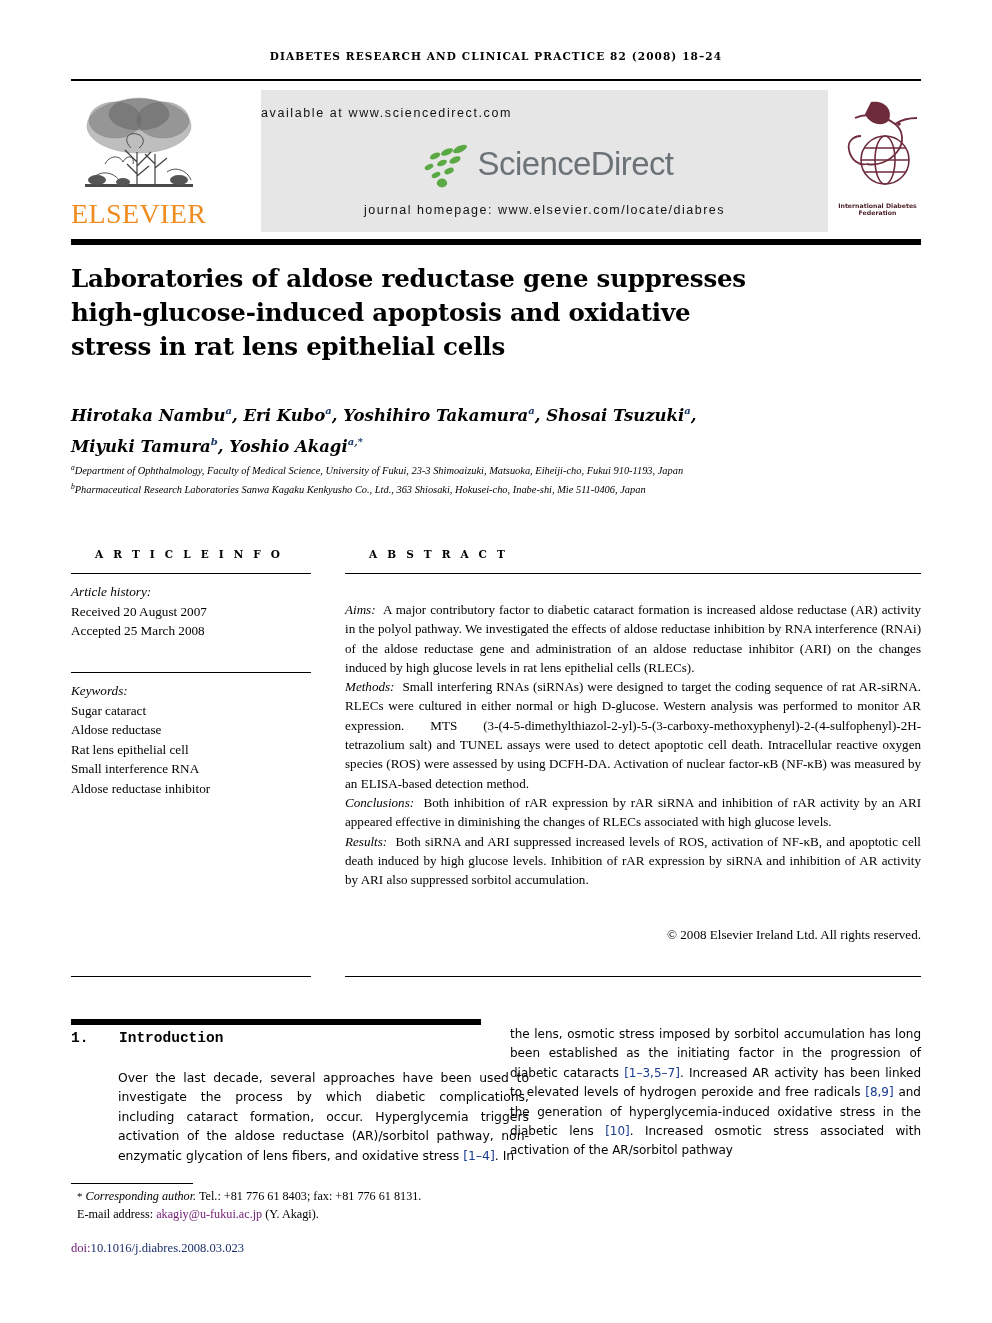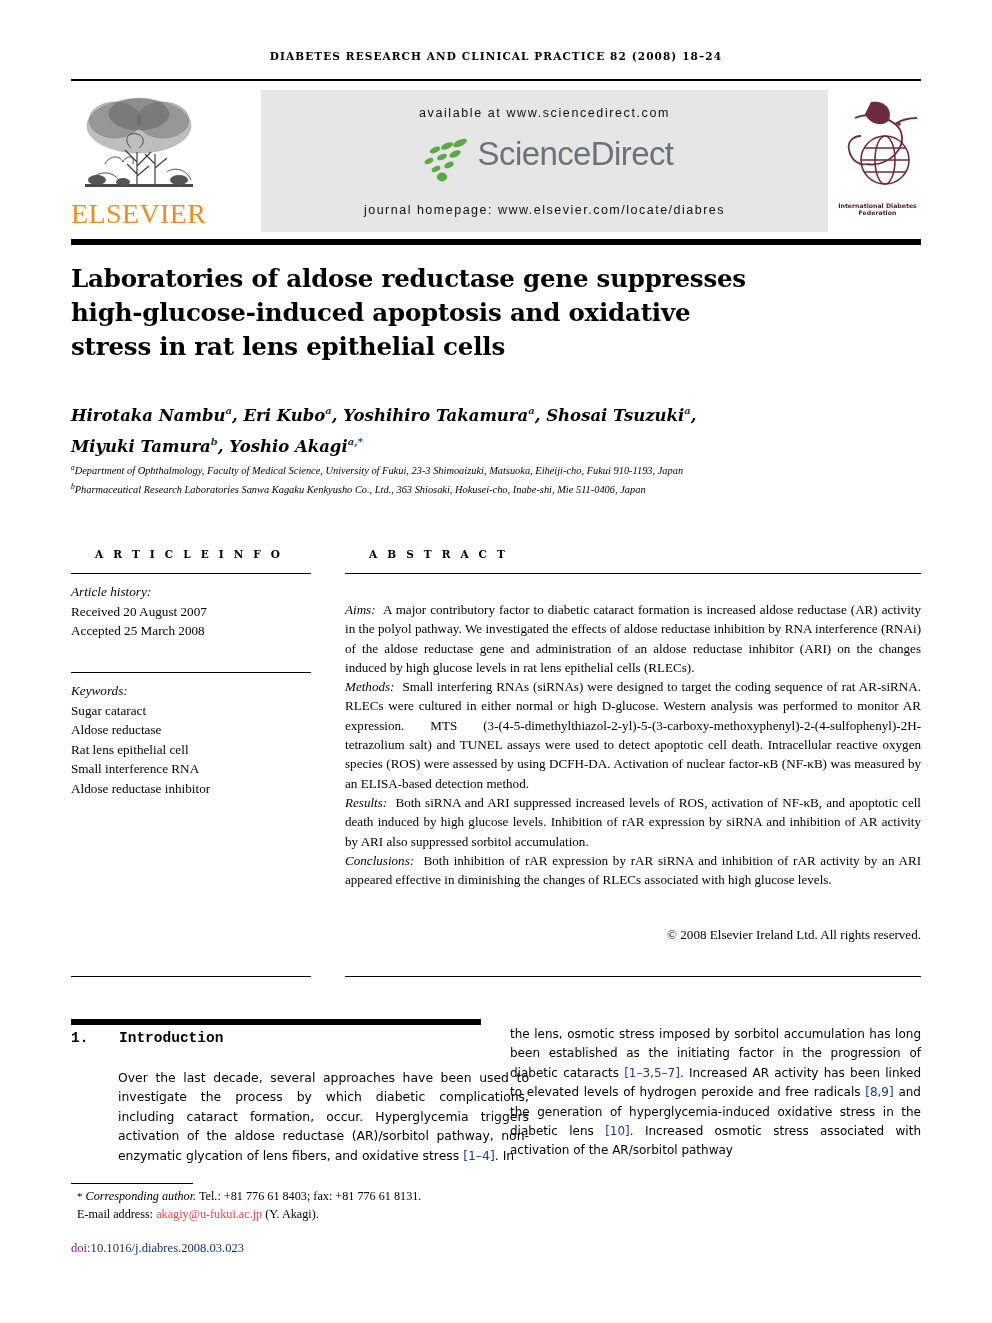--- a/index.html
+++ b/index.html
@@ -57,21 +57,21 @@
     top: 0px;
     width: 567px;
     height: 142px;
     background: #e6e6e6;
   }
   .avail-line {
     position: absolute;
     left: 190px;
     top: 16px;
     width: 567px;
-    text-align: center;
+    text-align: left;
     font-family: "Liberation Sans", sans-serif;
     font-size: 12.5px;
     letter-spacing: 1.6px;
     color: #111;
   }
   .homepage-line {
     position: absolute;
     left: 190px;
     top: 113px;
     width: 567px;
@@ -81,21 +81,21 @@
     letter-spacing: 1.5px;
     color: #111;
   }
   .sd-logo {
     position: absolute;
     left: 190px;
     top: 45px;
     width: 567px;
     height: 58px;
     display: flex;
-    align-items: flex-start;
+    align-items: center;
     justify-content: center;
   }
   .sd-mark {
     width: 58px;
     height: 46px;
     margin-right: 4px;
     position: relative;
     top: 2px;
   }
   .sd-text {
@@ -393,21 +393,21 @@
     font-family: "Liberation Serif", serif;
     font-size: 12.2px;
     line-height: 17.6px;
   }
   .footnote .fn-line {
     padding-left: 14px;
     text-indent: -8px;
   }
   .footnote .star { font-size: 11px; }
   .footnote em { font-style: italic; }
-  .mail-link { color: #ef4444; }
+  .mail-link { color: #701a75; }
   .frontmatter {
     position: absolute;
     left: 71px;
     top: 1224px;
     width: 700px;
     font-family: "Liberation Serif", serif;
     font-size: 12.6px;
     line-height: 17.6px;
   }
   .doi {
@@ -533,22 +533,22 @@
     <div>Small interference RNA</div>
     <div>Aldose reductase inhibitor</div>
   </div>
   <div class="info-rule-bottom"></div>
 
   <div class="col-abs sec-head">A B S T R A C T</div>
   <div class="abs-rule1"></div>
   <div class="abstract">
     <p><span class="lbl">Aims:</span>&nbsp; <span>A major contributory factor to diabetic cataract formation is increased aldose reductase (AR) activity in the polyol pathway. We investigated the effects of aldose reductase inhibition by RNA interference (RNAi) of the aldose reductase gene and administration of an aldose reductase inhibitor (ARI) on the changes induced by high glucose levels in rat lens epithelial cells (RLECs).</span></p>
     <p><span class="lbl">Methods:</span>&nbsp; <span>Small interfering RNAs (siRNAs) were designed to target the coding sequence of rat AR-siRNA. RLECs were cultured in either normal or high D-glucose. Western analysis was performed to monitor AR expression. MTS (3-(4-5-dimethylthiazol-2-yl)-5-(3-carboxy-methoxyphenyl)-2-(4-sulfophenyl)-2H-tetrazolium salt) and TUNEL assays were used to detect apoptotic cell death. Intracellular reactive oxygen species (ROS) were assessed by using DCFH-DA. Activation of nuclear factor-κB (NF-κB) was measured by an ELISA-based detection method.</span></p>
+    <p><span class="lbl">Conclusions:</span>&nbsp; <span>Both inhibition of rAR expression by rAR siRNA and inhibition of rAR activity by an ARI appeared effective in diminishing the changes of RLECs associated with high glucose levels.</span></p>
     <p><span class="lbl">Results:</span>&nbsp; <span>Both siRNA and ARI suppressed increased levels of ROS, activation of NF-κB, and apoptotic cell death induced by high glucose levels. Inhibition of rAR expression by siRNA and inhibition of AR activity by ARI also suppressed sorbitol accumulation.</span></p>
-    <p><span class="lbl">Conclusions:</span>&nbsp; <span>Both inhibition of rAR expression by rAR siRNA and inhibition of rAR activity by an ARI appeared effective in diminishing the changes of RLECs associated with high glucose levels.</span></p>
   </div>
   <div class="copyright">© 2008 Elsevier Ireland Ltd. All rights reserved.</div>
   <div class="abs-rule-bottom"></div>
 
   <div class="intro-bar"></div>
   <div class="intro-heading">
     <span class="num">1.</span><span>Introduction</span>
   </div>
   <div class="body-col-left">
     <p><span>Over the last decade, several approaches have been used to investigate the process by which diabetic complications, including cataract formation, occur. Hyperglycemia triggers activation of the aldose reductase (AR)/sorbitol pathway, non-enzymatic glycation of lens fibers, and oxidative stress </span><span class="cite">[1–4]</span><span>. In</span></p>

